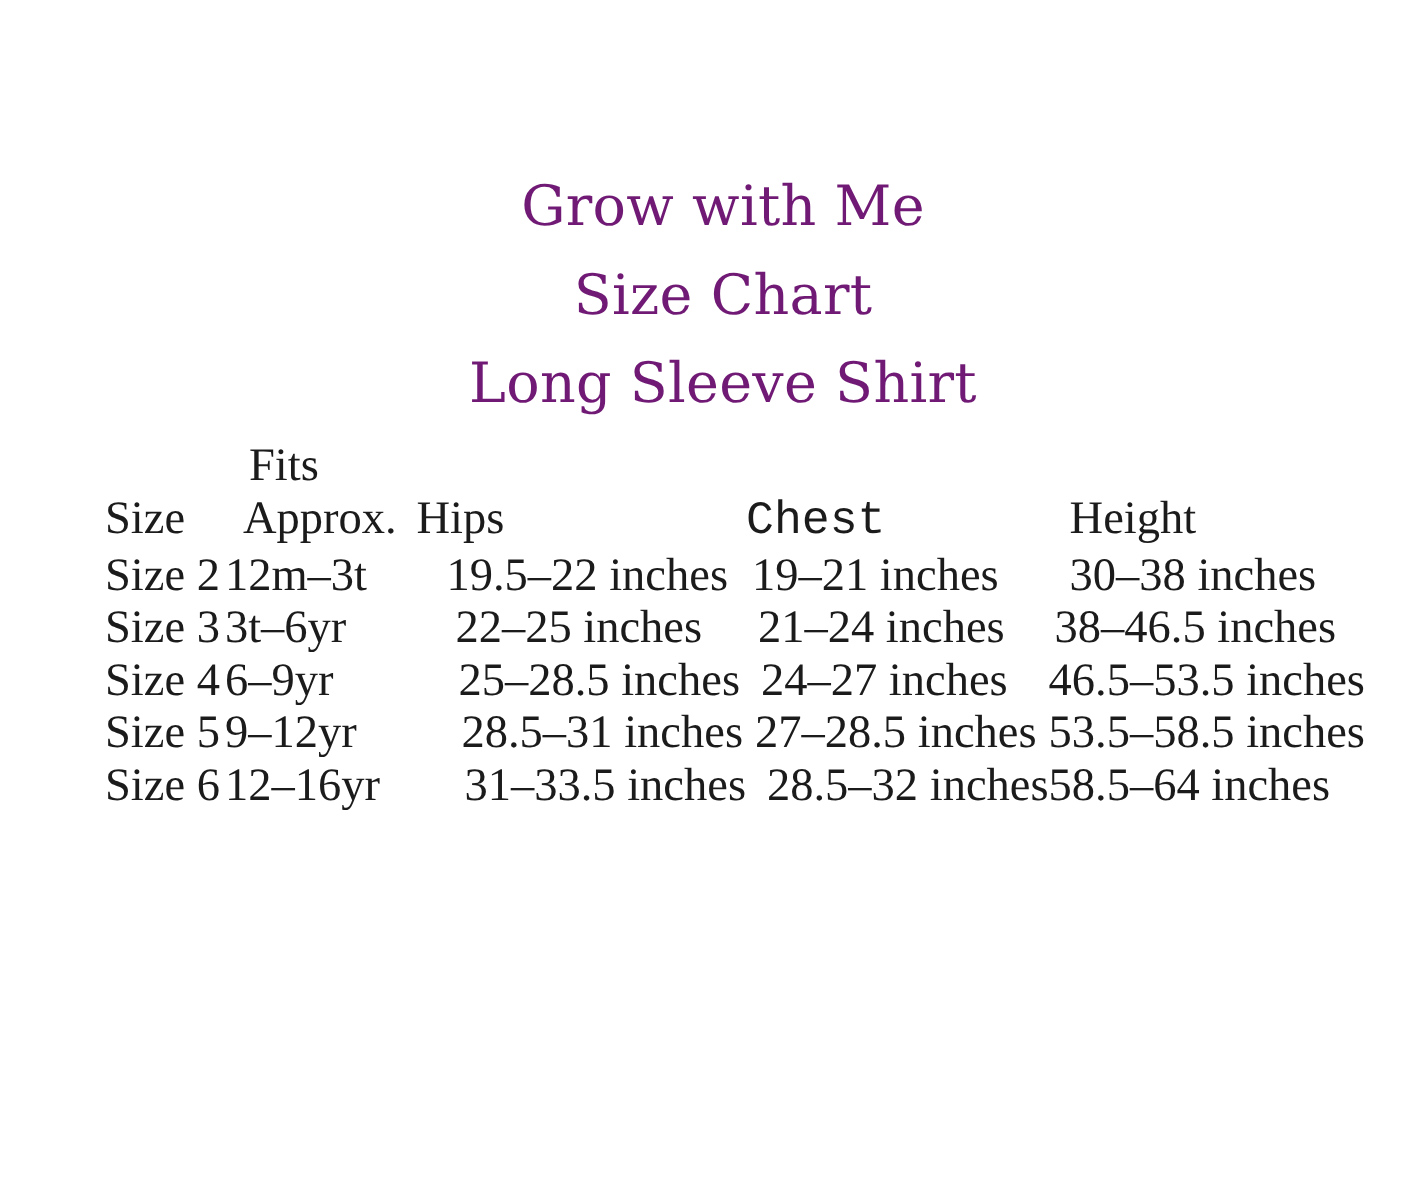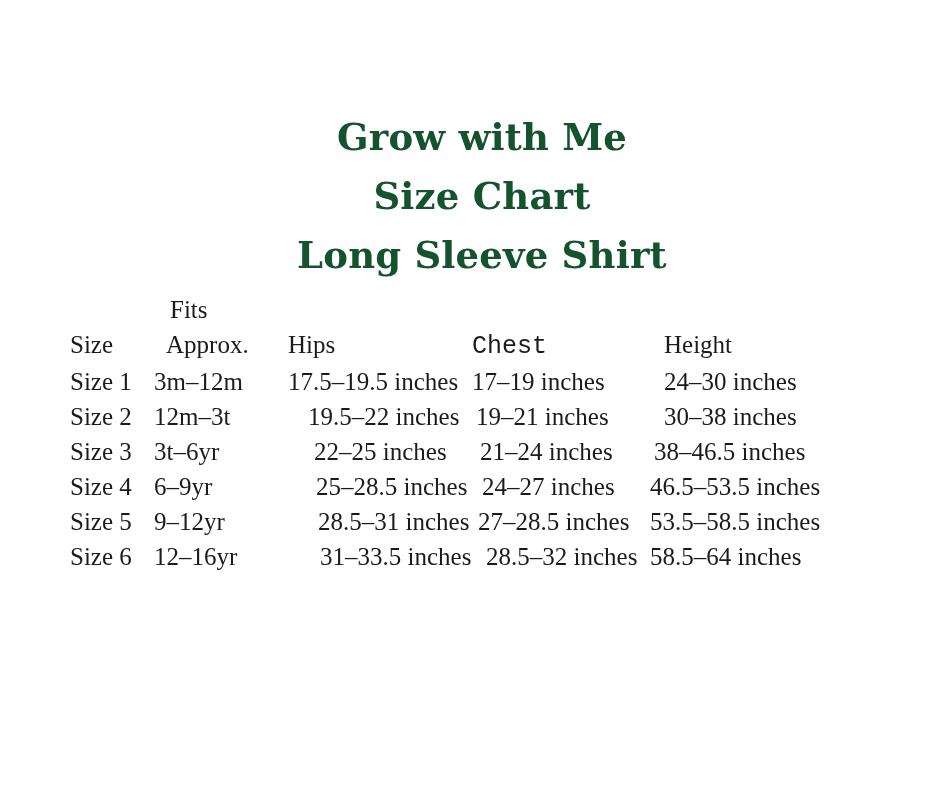--- a/index.html
+++ b/index.html
@@ -21,37 +21,37 @@
   }
   .title-block {
     position: absolute;
     top: 108px;
     left: 0;
     width: 940px;
     text-align: center;
   }
   .title-line {
     font-family: "DejaVu Serif", "Liberation Serif", serif;
-    font-weight: bold;
+    font-weight: normal;
     font-size: 37px;
     line-height: 59px;
     letter-spacing: 0.2px;
-    color: #14532d;
+    color: #701a75;
     padding-left: 24px;
   }
   .chart {
     position: absolute;
     top: 292px;
     left: 70px;
     width: 840px;
   }
   table.size-table {
     border-collapse: collapse;
     font-family: "Liberation Serif", serif;
-    font-size: 25px;
+    font-size: 31px;
     color: #1b1b1b;
   }
   table.size-table td,
   table.size-table th {
     padding: 0;
     font-weight: normal;
     text-align: left;
     vertical-align: baseline;
     line-height: 35px;
     white-space: nowrap;
@@ -126,27 +126,20 @@
           <td></td>
           <td></td>
         </tr>
         <tr class="head-row">
           <td>Size</td>
           <td class="head-fits">Approx.</td>
           <td class="head-hips">Hips</td>
           <td class="head-chest">Chest</td>
           <td class="head-height">Height</td>
         </tr>
-        <tr class="r1">
-          <td class="c-size">Size 1</td>
-          <td class="c-approx">3m–12m</td>
-          <td class="c-hips">17.5–19.5 inches</td>
-          <td class="c-chest">17–19 inches</td>
-          <td class="c-height">24–30 inches</td>
-        </tr>
         <tr class="r2">
           <td class="c-size">Size 2</td>
           <td class="c-approx">12m–3t</td>
           <td class="c-hips">19.5–22 inches</td>
           <td class="c-chest">19–21 inches</td>
           <td class="c-height">30–38 inches</td>
         </tr>
         <tr class="r3">
           <td class="c-size">Size 3</td>
           <td class="c-approx">3t–6yr</td>

